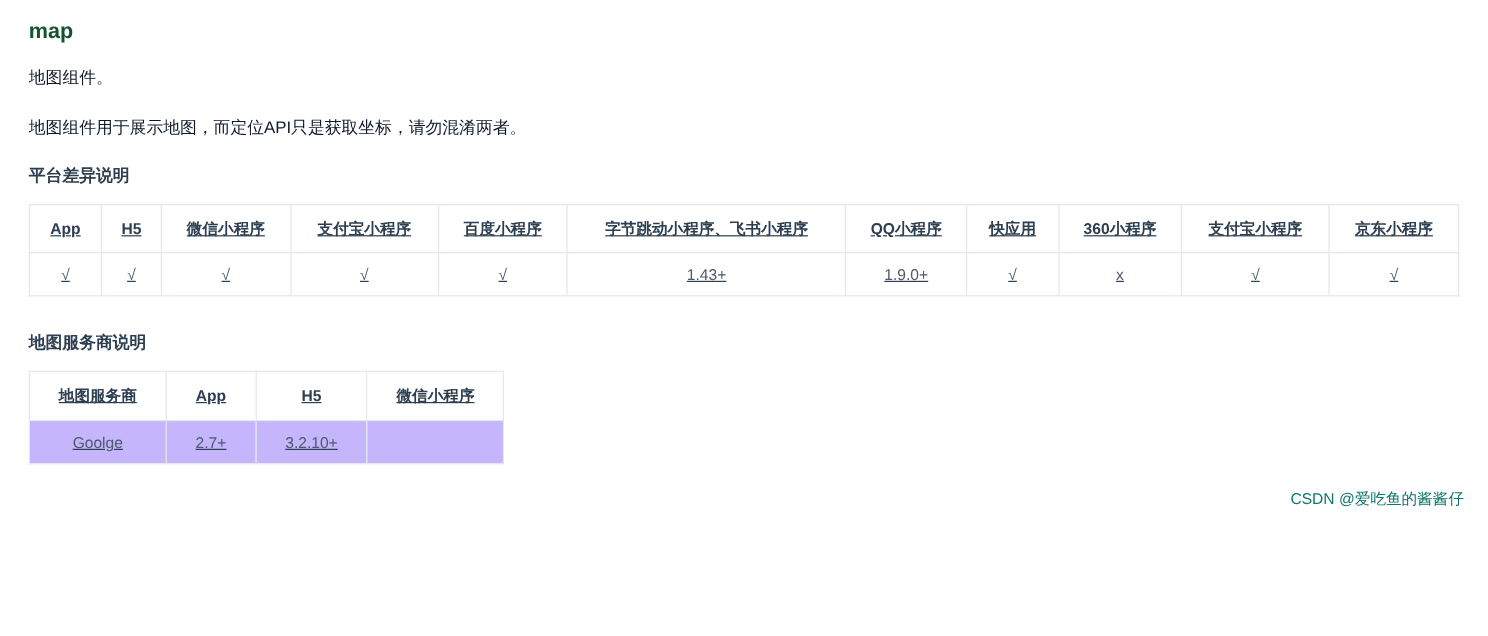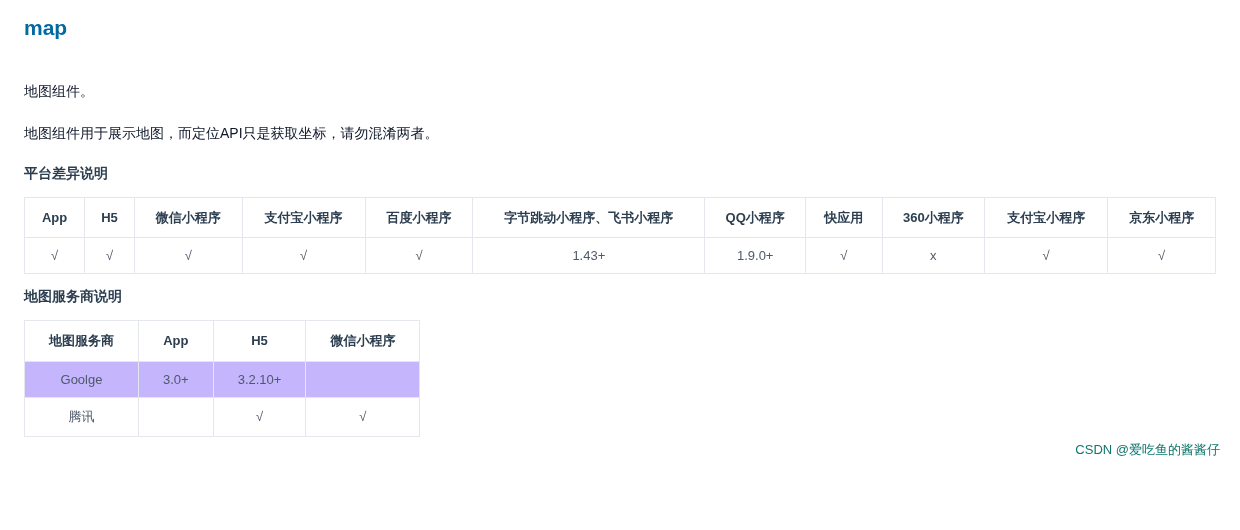--- a/index.html
+++ b/index.html
@@ -9,42 +9,43 @@
     }
     body {
       font-family: -apple-system, BlinkMacSystemFont, "Segoe UI", "PingFang SC", "Microsoft YaHei", sans-serif;
       color: #2c3e50;
       background: #ffffff;
       padding: 16px 24px;
       width: 1240px;
       position: relative;
     }
     h1 {
-      font-size: 21px;
+      font-size: 18px;
       font-weight: 600;
-      color: #0369a1;
-      margin-bottom: 40px;
+      color: #14532d;
+      margin-bottom: 16px;
     }
     p {
       font-size: 14px;
       color: #0f172a;
       margin-bottom: 20px;
       line-height: 1.6;
     }
     h3 {
       font-size: 14px;
       font-weight: 700;
       color: #2c3e50;
       margin-top: 0;
       margin-bottom: 14px;
     }
     table {
       border-collapse: collapse;
-      margin-bottom: 14px;
+      margin-bottom: 30px;
       font-size: 13px;
+      text-decoration: underline;
     }
     .table-full {
       width: 100%;
     }
     .table-compact {
       width: auto;
     }
     th, td {
       border: 1px solid #e4e7ed;
       padding: 10px 12px;
@@ -126,26 +127,20 @@
     <tr>
       <th>地图服务商</th>
       <th>App</th>
       <th>H5</th>
       <th>微信小程序</th>
     </tr>
   </thead>
   <tbody>
     <tr class="alt">
       <td>Goolge</td>
-      <td>3.0+</td>
+      <td>2.7+</td>
       <td>3.2.10+</td>
       <td></td>
-    </tr>
-    <tr>
-      <td>腾讯</td>
-      <td></td>
-      <td>√</td>
-      <td>√</td>
     </tr>
   </tbody>
 </table>
 
 <div class="watermark">CSDN @爱吃鱼的酱酱仔</div>
 
 </body></html>

